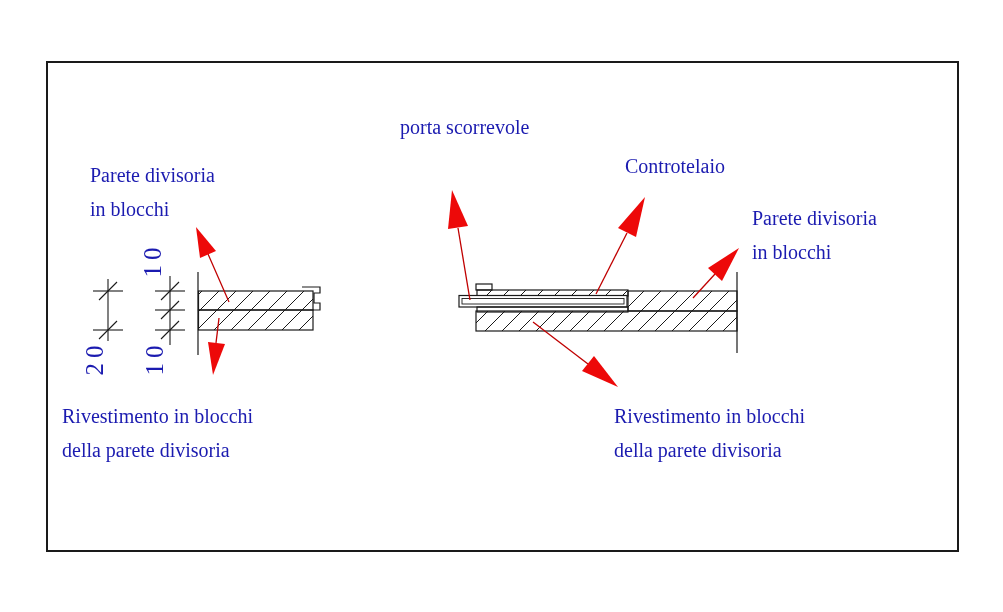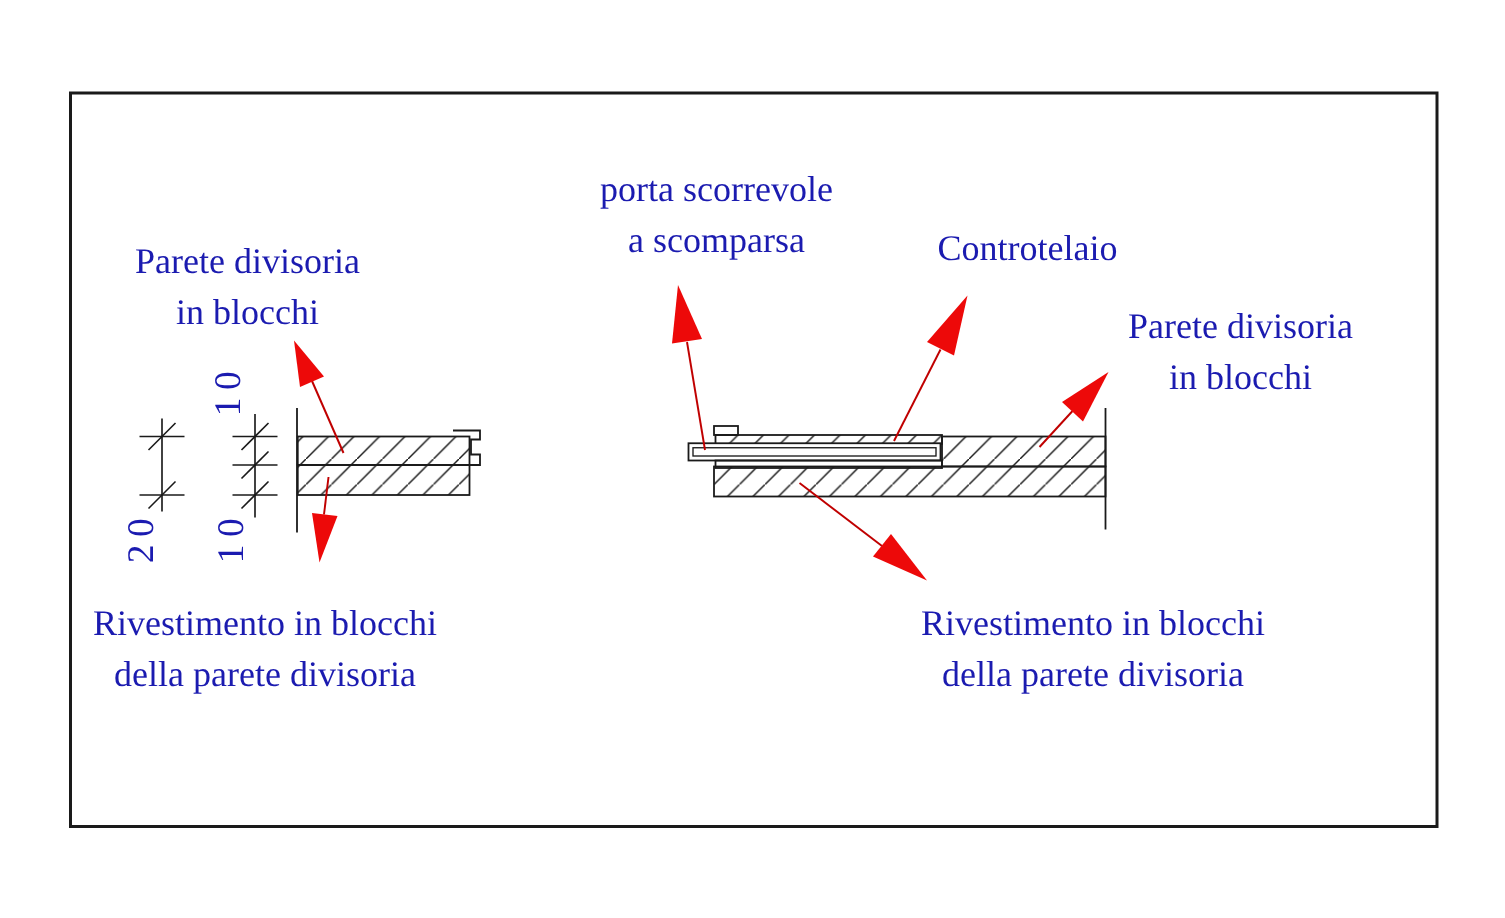--- a/index.html
+++ b/index.html
@@ -6,24 +6,23 @@
   .stage{
     position:relative;
     width:1003px;height:612px;
     background:#ffffff;
     font-family:"Liberation Serif","DejaVu Serif",serif;
     overflow:hidden;
   }
   .lbl{
     position:absolute;
     color:#1b1bb0;
-    font-size:24px;
+    font-size:20px;
     line-height:34px;
     white-space:nowrap;
-    text-align:center;
   }
   .dim{
     position:absolute;
     color:#1b1bb0;
     font-size:25px;
     letter-spacing:5px;
     text-align:center;
     transform:rotate(-90deg);
     transform-origin:center center;
     white-space:nowrap;
@@ -124,21 +123,20 @@
     </g>
   </svg>
 
   <div class="lbl" style="left:90px;top:158px;">
     <div>Parete divisoria</div>
     <div>in blocchi</div>
   </div>
 
   <div class="lbl" style="left:400px;top:110px;">
     <div>porta scorrevole</div>
-    <div>a scomparsa</div>
   </div>
 
   <div class="lbl" style="left:625px;top:149px;font-family:Liberation Serif, serif;">Controtelaio</div>
 
   <div class="lbl" style="left:752px;top:201px;">
     <div>Parete divisoria</div>
     <div>in blocchi</div>
   </div>
 
   <div class="lbl" style="left:62px;top:399px;">

